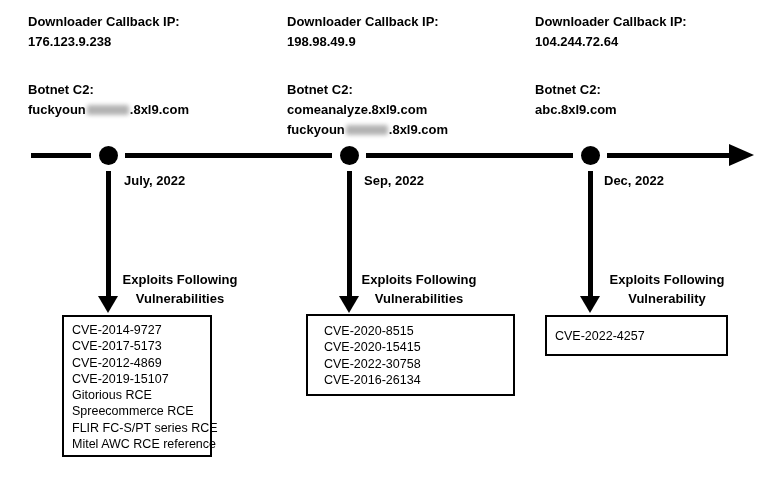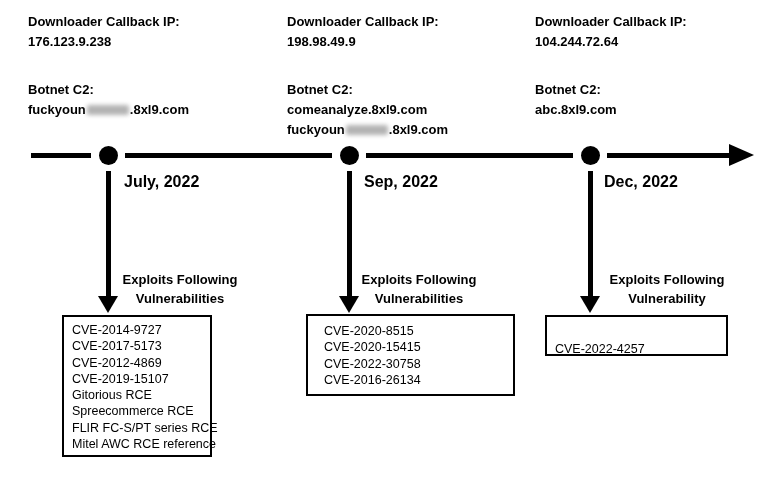--- a/index.html
+++ b/index.html
@@ -19,30 +19,30 @@
   .ahead-down {
     position:absolute; top:296px; width:0; height:0;
     border-left:10px solid transparent; border-right:10px solid transparent;
     border-top:17px solid #000;
   }
   .ahead-right {
     position:absolute; left:729px; top:144px; width:0; height:0;
     border-top:11px solid transparent; border-bottom:11px solid transparent;
     border-left:25px solid #000;
   }
-  .date { position:absolute; top:173px; font-size:16px; font-weight:bold; white-space:nowrap; }
+  .date { position:absolute; top:173px; font-size:13px; font-weight:bold; white-space:nowrap; }
   .exlabel { position:absolute; top:270px; width:170px; text-align:center;
     font-size:13px; font-weight:bold; line-height:19px; }
   .vbox {
     position:absolute; box-sizing:border-box; border:2px solid #000; background:#fff;
     font-size:12.5px; line-height:16.3px; padding:5px 8px; white-space:nowrap;
   }
   .vbox-1 { left:62px;  top:315px; width:150px; height:142px; }
   .vbox-2 { left:306px; top:314px; width:209px; height:82px; padding-top:7px;padding-left:16px; }
-  .vbox-3 { left:545px; top:315px; width:183px; height:41px; padding-top:24px; }
+  .vbox-3 { left:545px; top:315px; width:183px; height:41px; padding-top:11px; }
 </style>
 </head>
 <body>
 
 <div class="canvas">
 
   <div class="hdr" style="left:28px">
     <div>Downloader Callback IP:</div>
     <div>176.123.9.238</div>
     <div class="gap">Botnet C2:</div>

